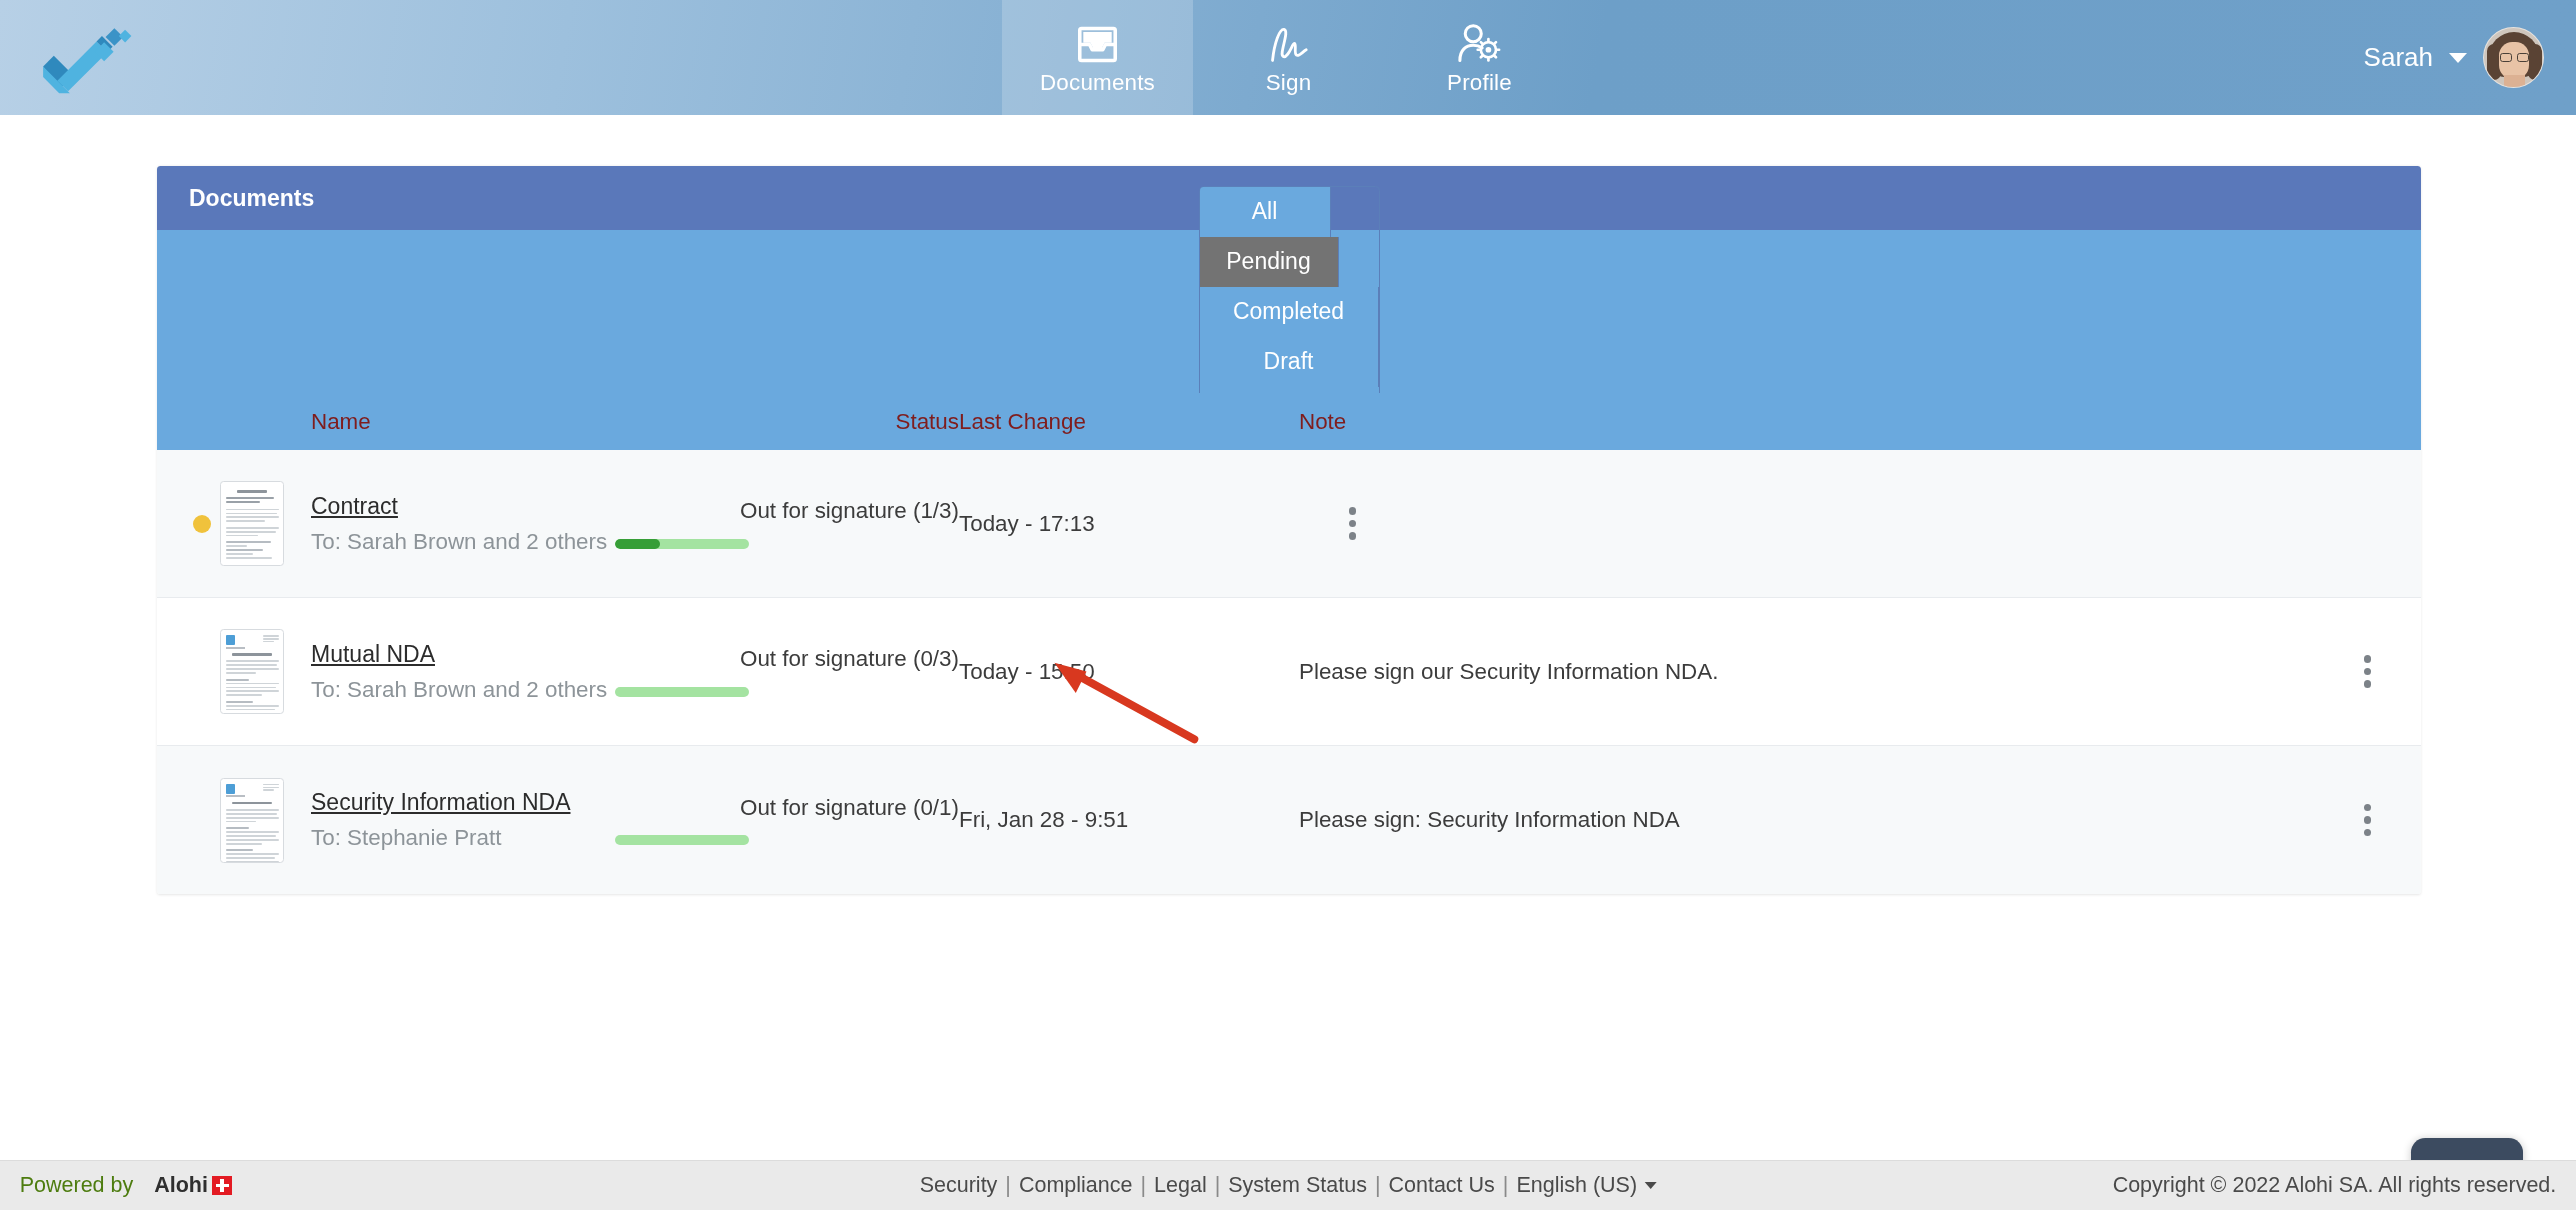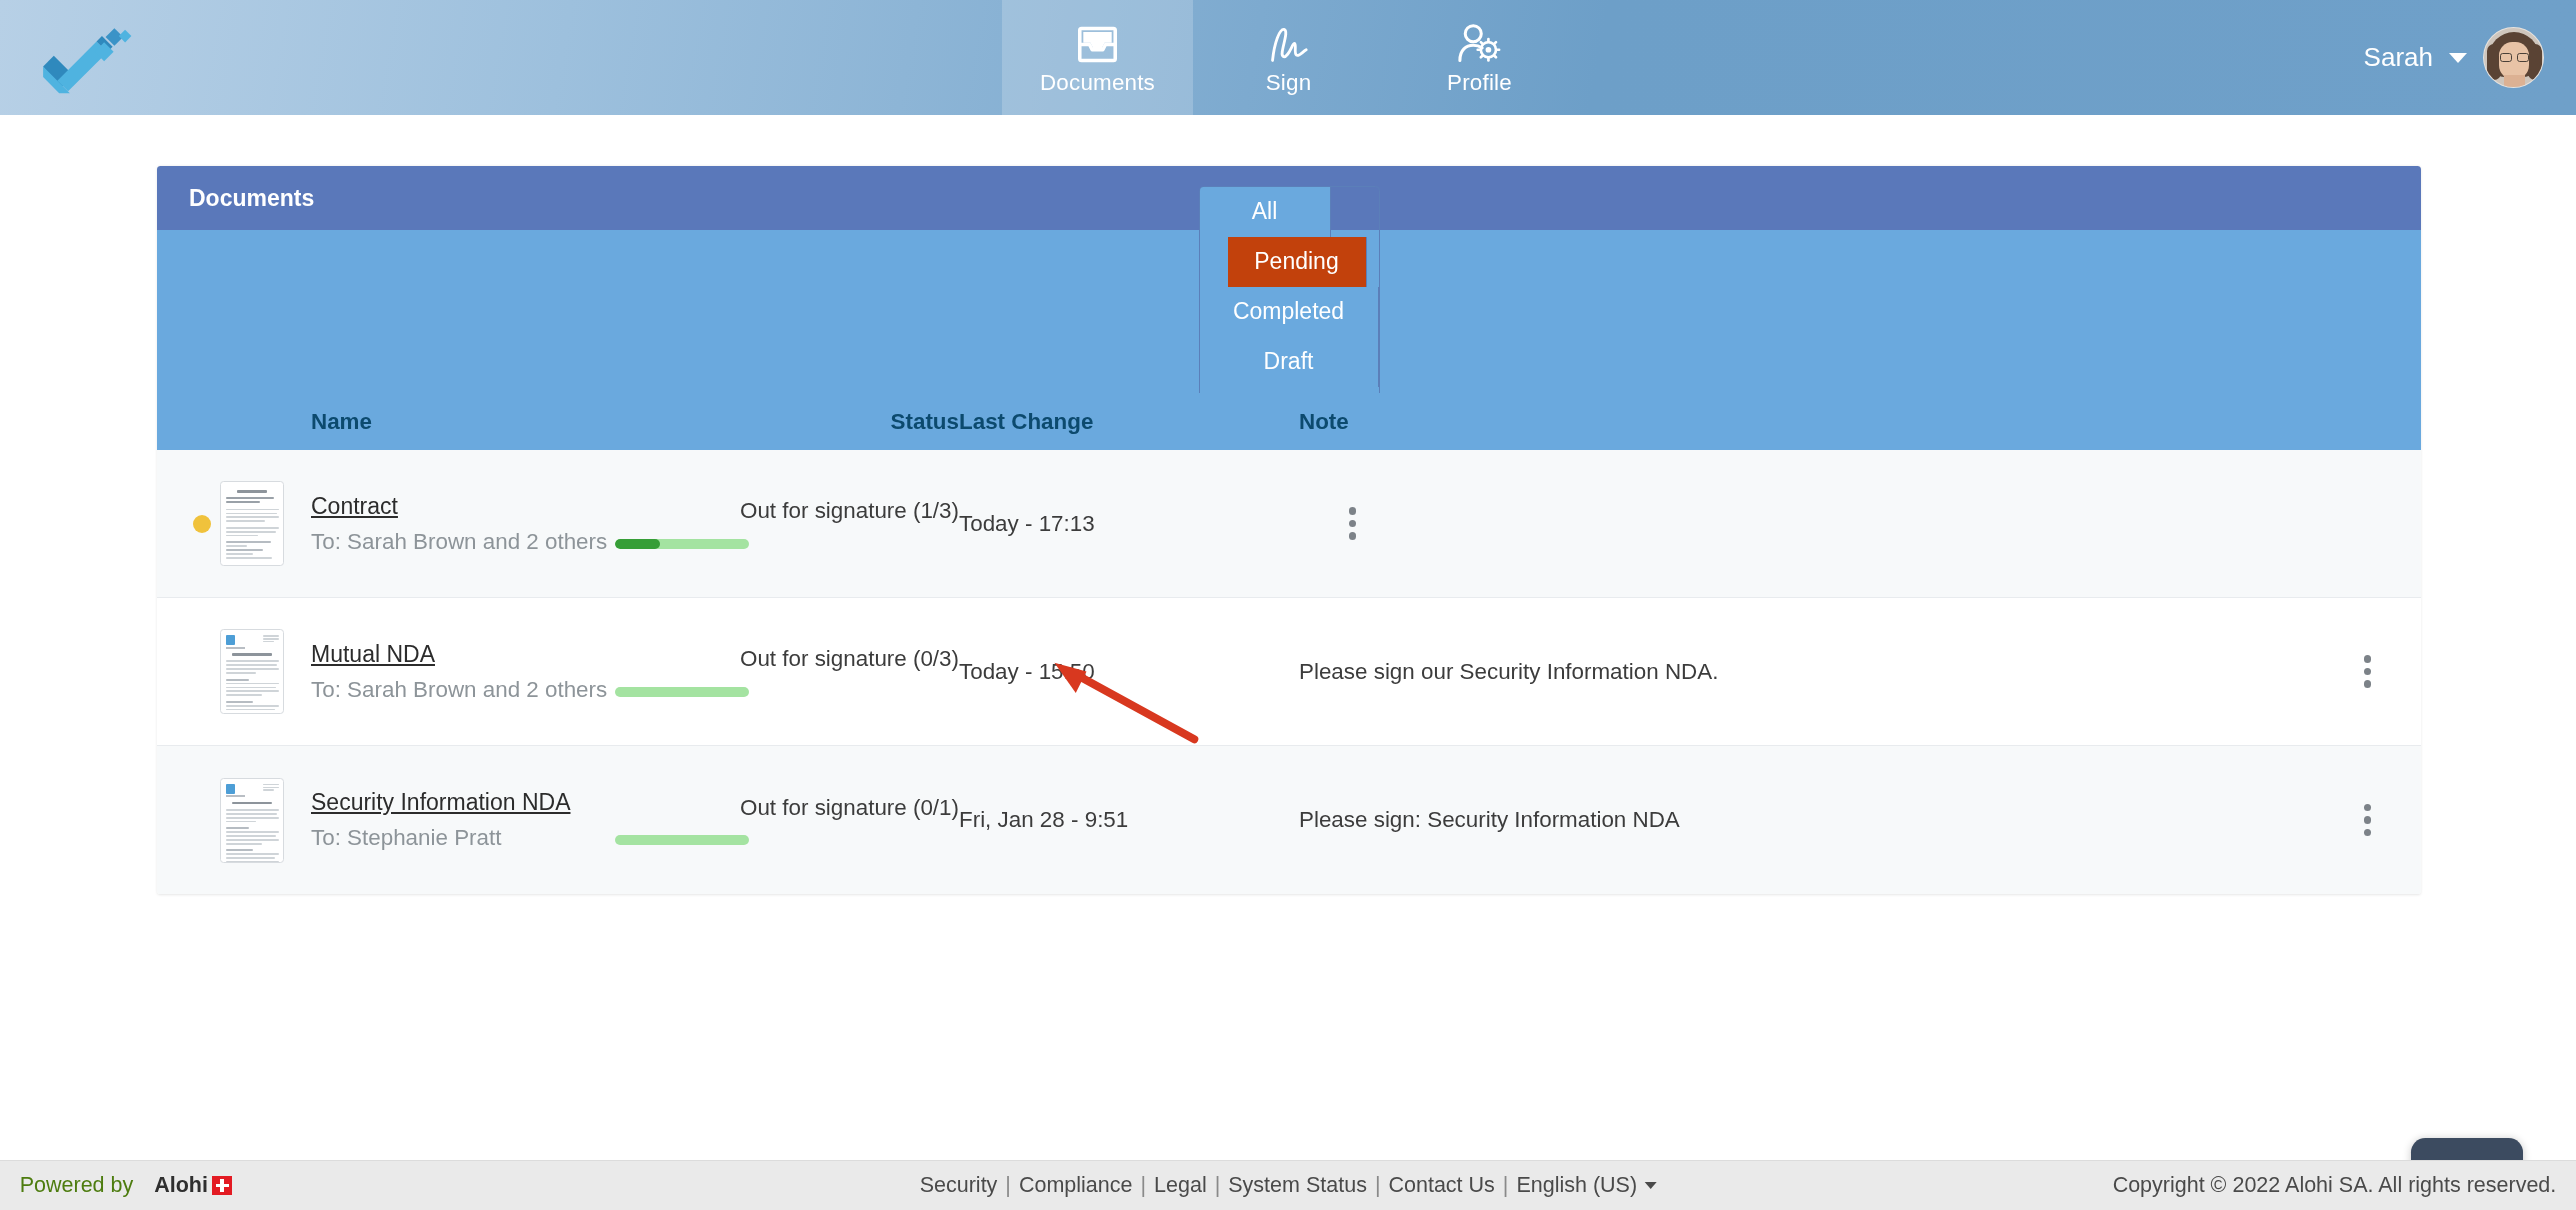--- a/index.html
+++ b/index.html
@@ -74,27 +74,27 @@
   .tabs {
     display: flex; border: 1.8px solid #5b7fb9; border-radius: 4.5px; overflow: hidden; flex-direction: column;
   }
   .tab {
     height: 50px; display: flex; align-items: center; justify-content: center;
     color: #ffffff; font-size: 23px; cursor: pointer;
     background: #6aa9de; border-right: 1.8px solid #5b7fb9;
     padding: 0 9px;
   }
   .tab:last-child { border-right: none; }
-  .tab.active { background: #c2410c; margin-left: 28px; }
+  .tab.active { background: #737373; }
 
   
   .thead {
     height: 57px; background: #6aa9de;
     display: flex; align-items: center;
-    color: #0c4a6e; font-size: 22.4px; font-weight: bold;
+    color: #7f1d1d; font-size: 22.4px; font-weight: normal;
     position: relative;
   }
   .col-dot   { width: 63px; }
   .col-thumb { width: 91px; }
   .col-name  { width: 304px; }
   .col-status{ width: 344px; text-align: right; }
   .col-date  { width: 340px; }
   .col-note  { flex: 1; }
   .col-menu  { width: 107px; }
 

